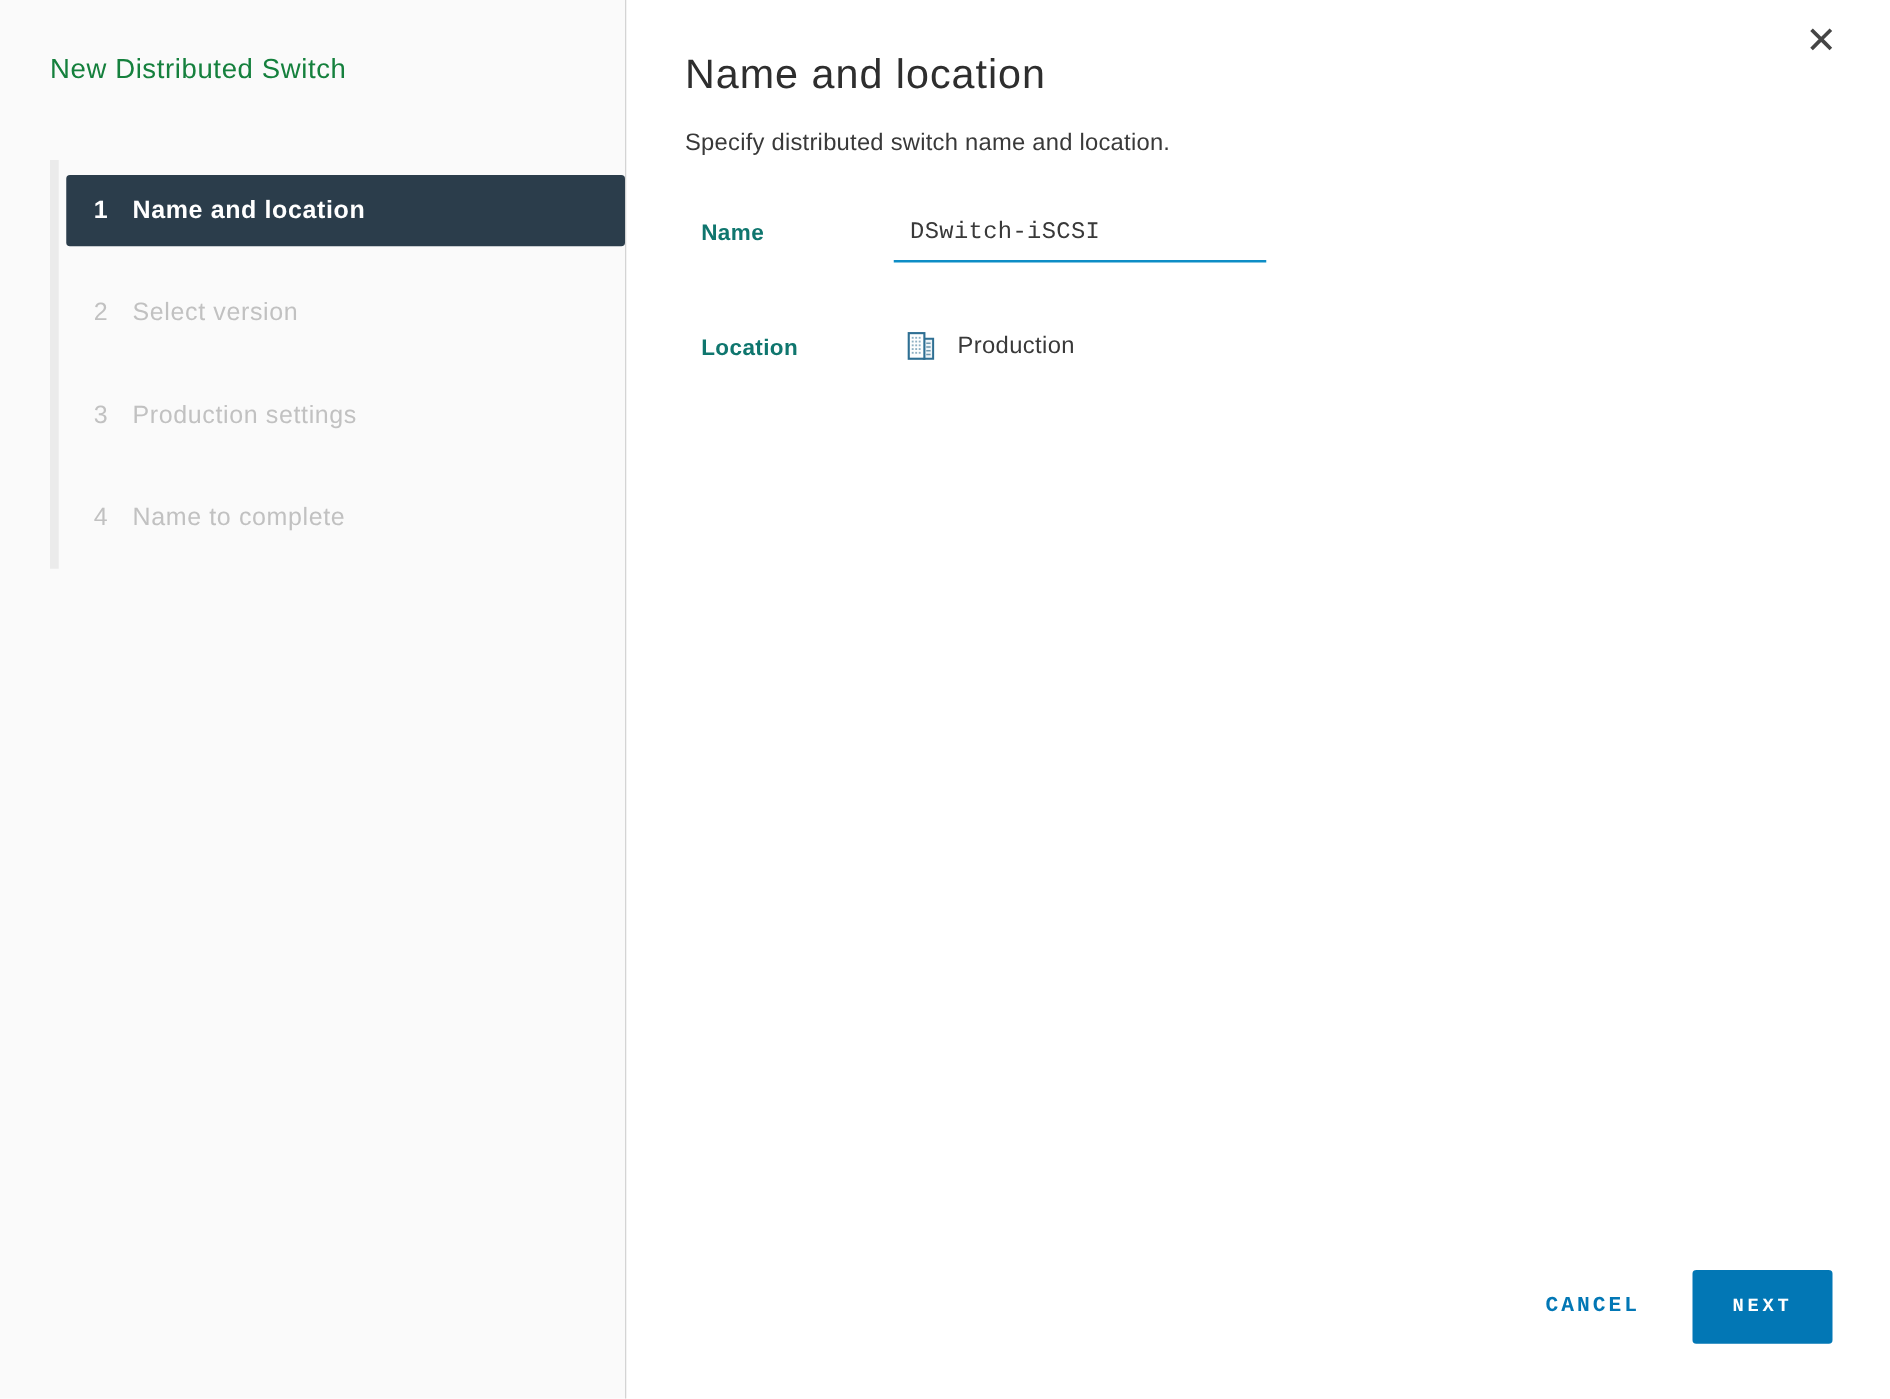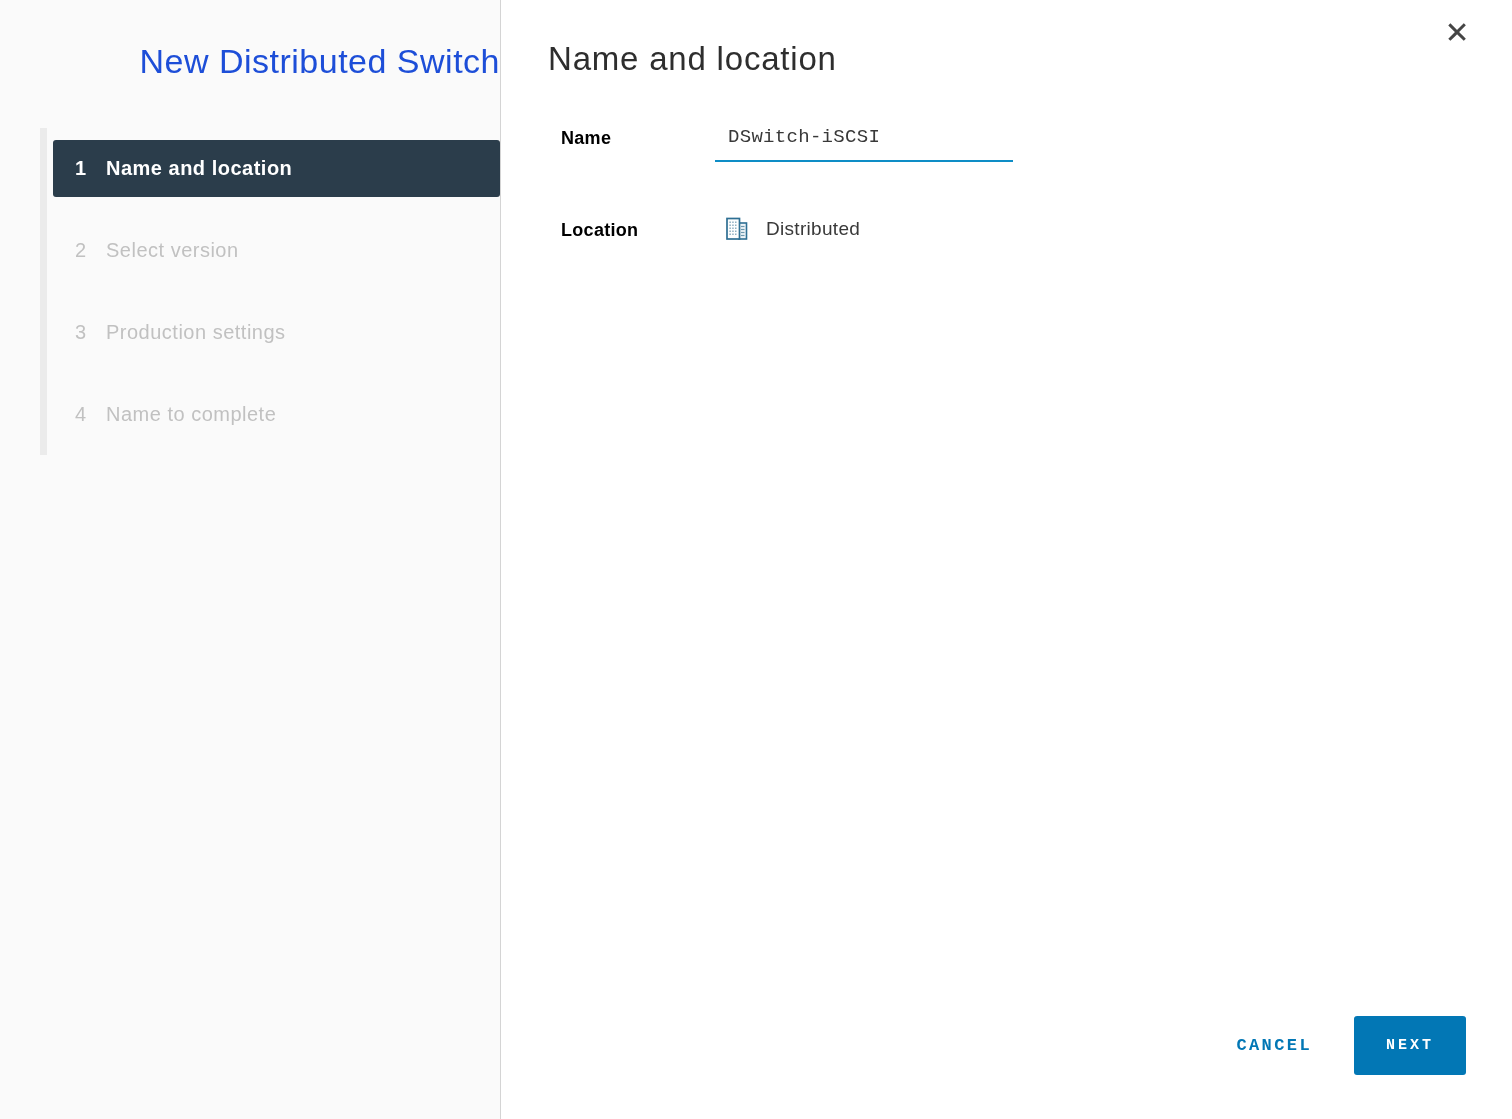--- a/index.html
+++ b/index.html
@@ -14,25 +14,24 @@
   
   .sidebar {
     position: absolute;
     left: 0; top: 0; bottom: 0;
     width: 501px;
     background: #fafafa;
     border-right: 1px solid #d4d4d4;
   }
   .wizard-title {
     margin: 42px 0 0 40px;
-    font-size: 34px;
+    font-size: 22px;
     font-weight: 300;
     letter-spacing: 0.5px;
-    color: #1d4ed8;
-    text-align: right;
+    color: #15803d;
   }
   .steps {
     position: absolute;
     left: 40px; right: 0;
     top: 128px;
     padding: 12px 0;
   }
   .steps::before {
     content: "";
     position: absolute;
@@ -111,21 +110,21 @@
     display: flex;
     align-items: flex-start;
   }
   .form-row + .form-row { margin-top: 56px; }
   .form-label {
     width: 154px;
     flex: 0 0 154px;
     font-size: 18px;
     font-weight: 700;
     letter-spacing: 0.3px;
-    color: #000000;
+    color: #0f766e;
     padding-top: 2px;
   }
   .name-input {
     width: 298px;
     border: none;
     border-bottom: 2px solid #0e8dc6;
     background: transparent;
     outline: none;
     font-family: Liberation Mono, monospace;
     font-size: 19px;
@@ -203,20 +202,21 @@
     <div class="step">
       <span class="step-num">4</span>
       <span class="step-label">Name to complete</span>
     </div>
   </nav>
 </div>
 
 <div class="content">
   <div class="content-header">
     <h2 class="content-heading">Name and location</h2>
+    <div class="content-subtitle">Specify distributed switch name and location.</div>
     <button class="close-btn">✕</button>
   </div>
 
   <div class="form">
     <div class="form-row">
       <div class="form-label">Name</div>
       <input class="name-input" type="text" value="DSwitch-iSCSI" style="">
     </div>
 
     <div class="form-row">
@@ -245,21 +245,21 @@
                 <rect x="12" y="12.5" width="1.5" height="1.5"></rect>
               <rect x="6.4" y="15.5" width="1.5" height="1.5"></rect>
                 <rect x="9.2" y="15.5" width="1.5" height="1.5"></rect>
                 <rect x="12" y="15.5" width="1.5" height="1.5"></rect>
               <rect x="6.4" y="18.5" width="1.5" height="1.5"></rect>
                 <rect x="9.2" y="18.5" width="1.5" height="1.5"></rect>
                 <rect x="12" y="18.5" width="1.5" height="1.5"></rect>
             </g>
           </svg>
         </span>
-        <span class="location-text">Distributed</span>
+        <span class="location-text">Production</span>
       </div>
     </div>
   </div>
 
   <div class="footer">
     <button class="cancel-btn">CANCEL</button>
     <button class="next-btn">NEXT</button>
   </div>
 </div>
 

